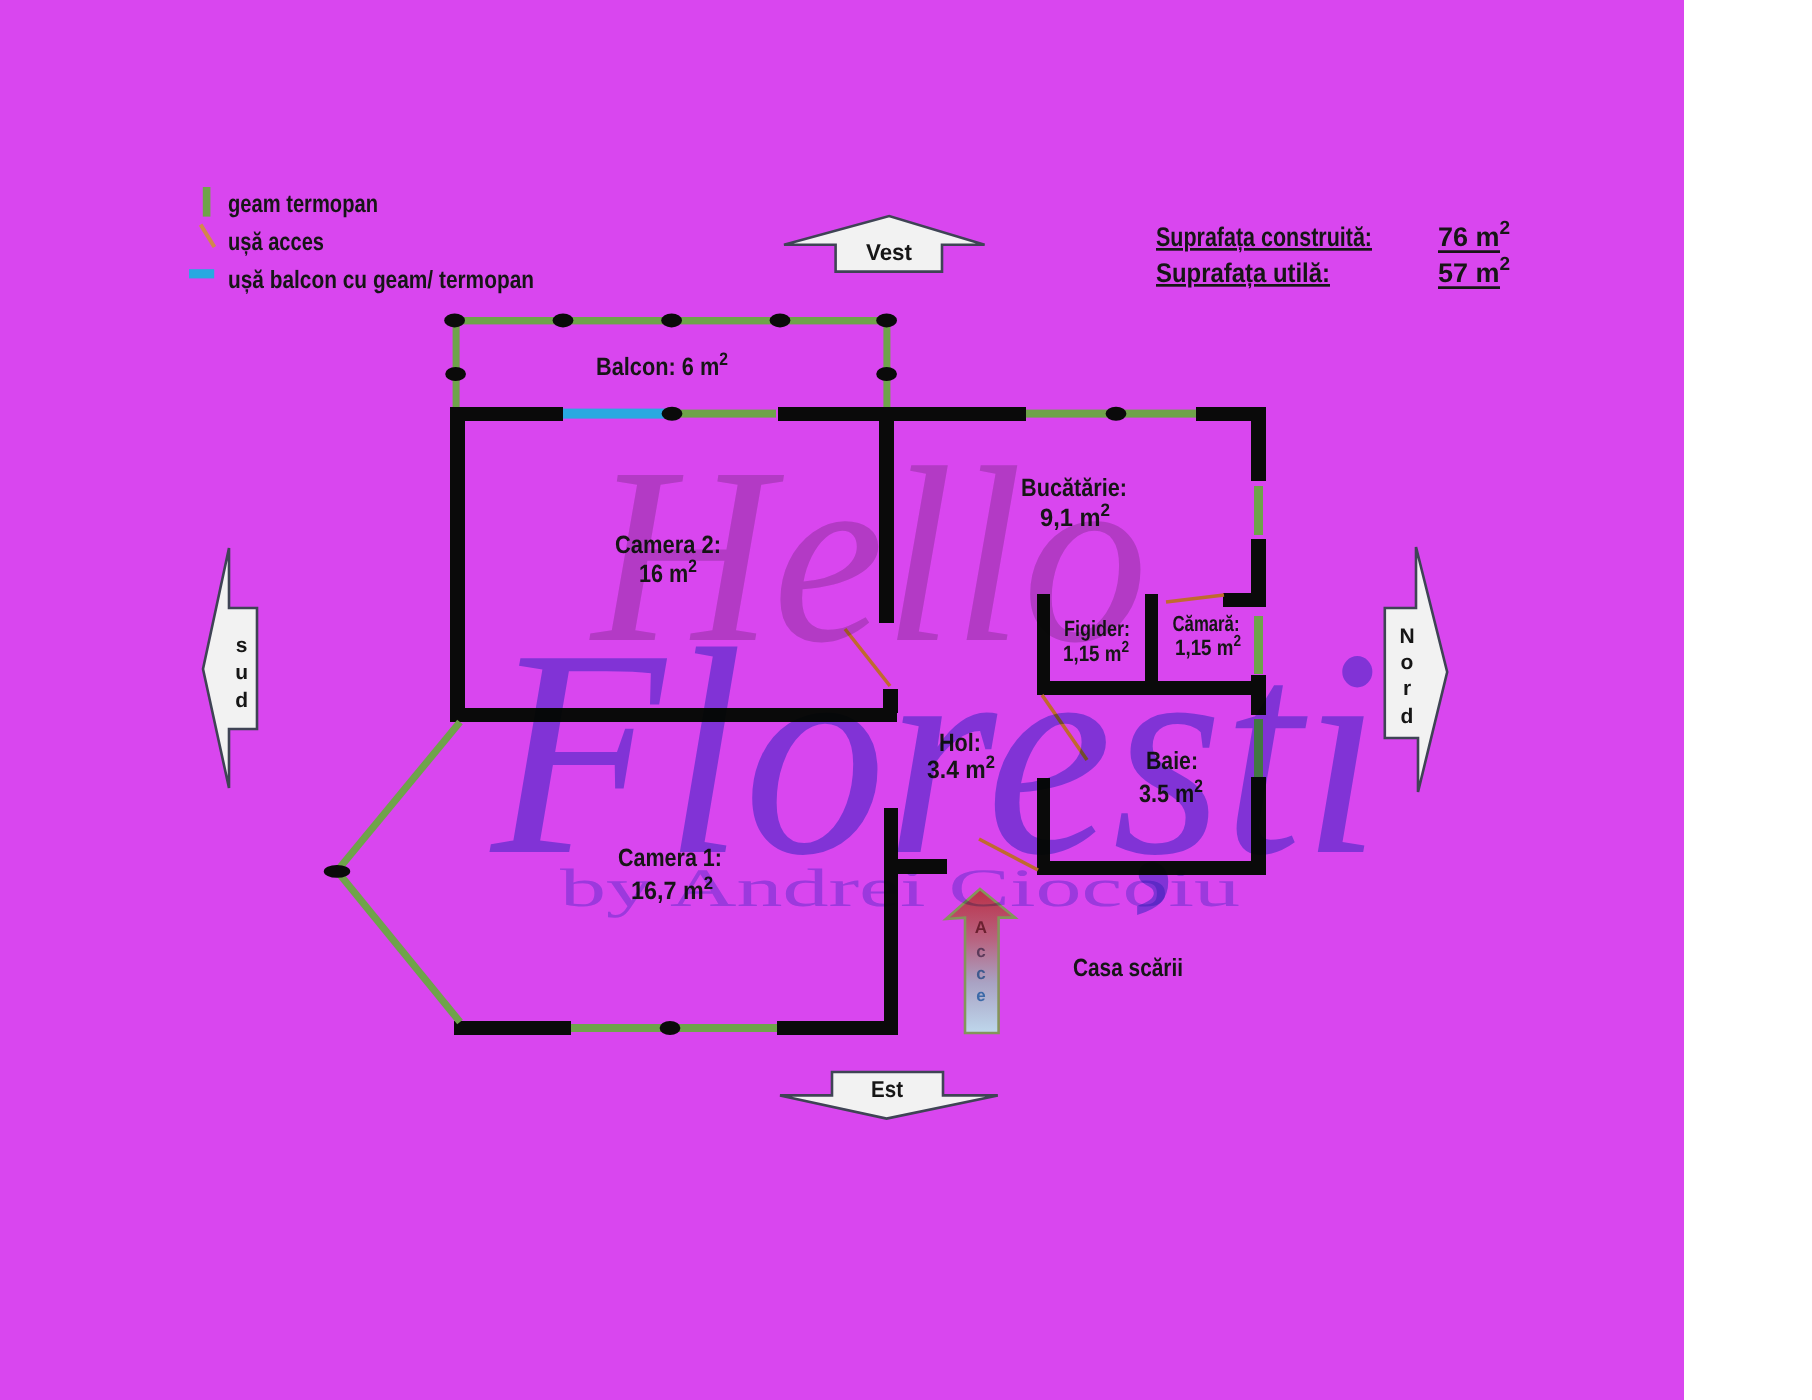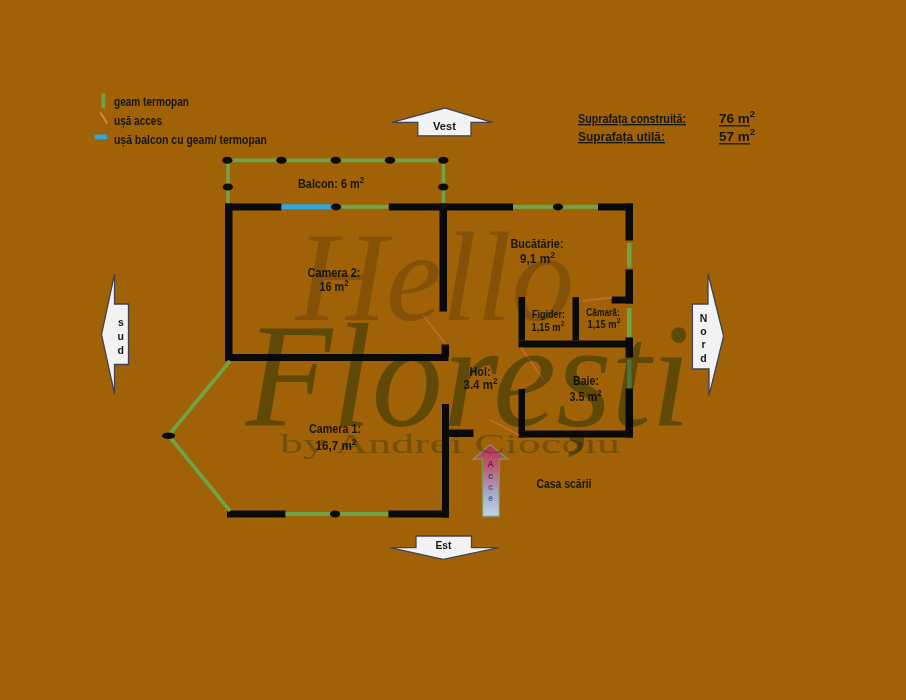--- a/index.html
+++ b/index.html
@@ -1,16 +1,16 @@
 <!DOCTYPE html>
 <html><head>
 <meta charset="utf-8">
 <style>
   html,body{margin:0;padding:0;background:#ffffff;}
-  #page{position:relative;width:906px;height:700px;background:#a16207;overflow:hidden;}
+  #page{position:relative;width:842px;height:700px;background:#d946ef;overflow:hidden;}
   svg text{font-family:"Liberation Sans",sans-serif;}
 </style>
 </head>
 <body>
 
 <div id="page">
 <svg width="906" height="700" viewBox="0 0 906 700">
 <defs>
   <linearGradient id="accgrad" x1="0" y1="0" x2="0" y2="1">
     <stop offset="0" stop-color="#bb2f47"></stop>

